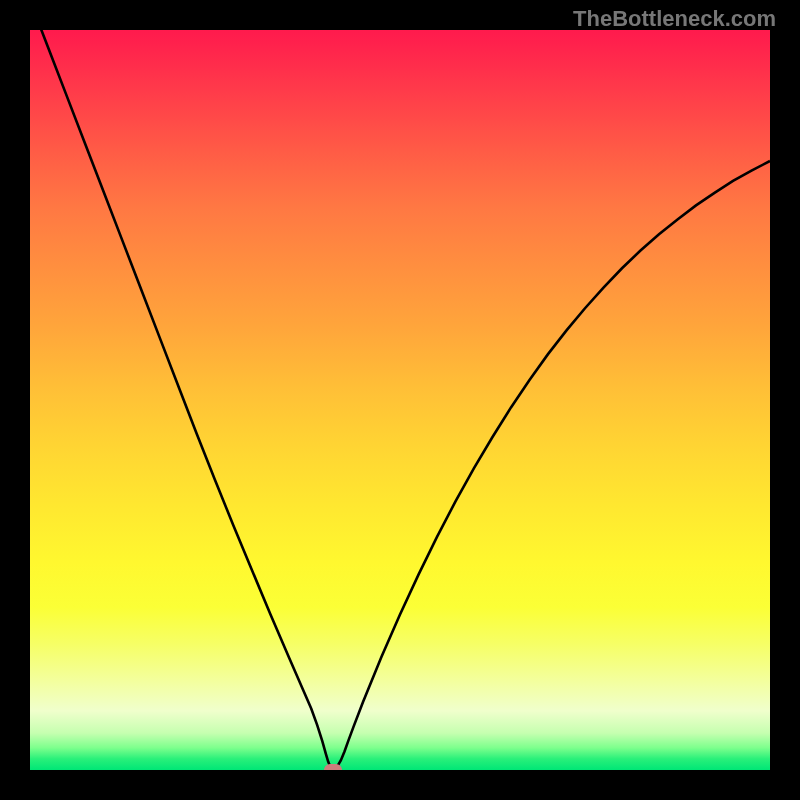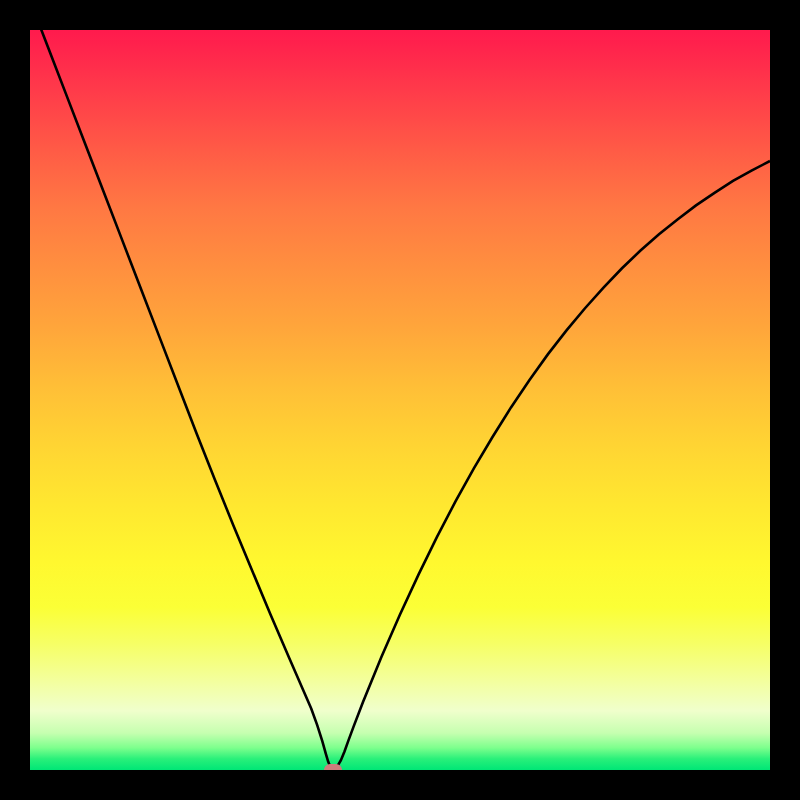--- a/index.html
+++ b/index.html
@@ -77,20 +77,21 @@
     height: 12px;
     border-radius: 7px;
     background: #cc7d7c;
     transform: translate(-50%, -50%);
   }
 </style>
 </head>
 <body>
 <div class="frame">
 
+  <div class="watermark">TheBottleneck.com</div>
 
   <div class="plot">
     <div class="grad"></div>
 
     <svg class="curve" viewBox="0 0 740 740" preserveAspectRatio="none">
       <path id="curve-path" fill="none" stroke="#000" stroke-width="2.6" d="M0.00 -29.60 L18.50 18.50 L37.00 66.60 L55.50 114.70 L74.00 162.80 L92.50 210.90 L111.00 259.00 L129.50 307.10 L148.00 355.20 L166.50 403.30 L185.00 449.92 L203.50 495.80 L222.00 540.20 L240.50 584.60 L259.00 627.52 L266.40 644.54 L273.80 661.56 L281.20 678.58 L287.12 694.86 L292.30 711.14 L296.00 724.46 L298.22 731.86 L300.44 736.67 L303.40 739.63 L307.10 736.67 L310.80 730.38 L314.50 721.50 L318.20 711.14 L323.38 697.08 L333.00 671.92 L351.50 626.78 L370.00 584.60 L388.50 544.64 L407.00 506.90 L425.50 471.38 L444.00 438.08 L462.50 407.00 L481.00 377.40 L499.50 350.02 L518.00 324.12 L536.50 300.44 L555.00 278.24 L573.50 257.52 L592.00 238.28 L610.50 220.52 L629.00 204.24 L647.50 189.44 L666.00 175.38 L684.50 162.80 L703.00 150.96 L721.50 140.60 L740.00 130.98"></path>
     </svg>
 
     <div id="marker" class="dot" style="left: 303.4px; top: 740px;"></div>
   </div>

